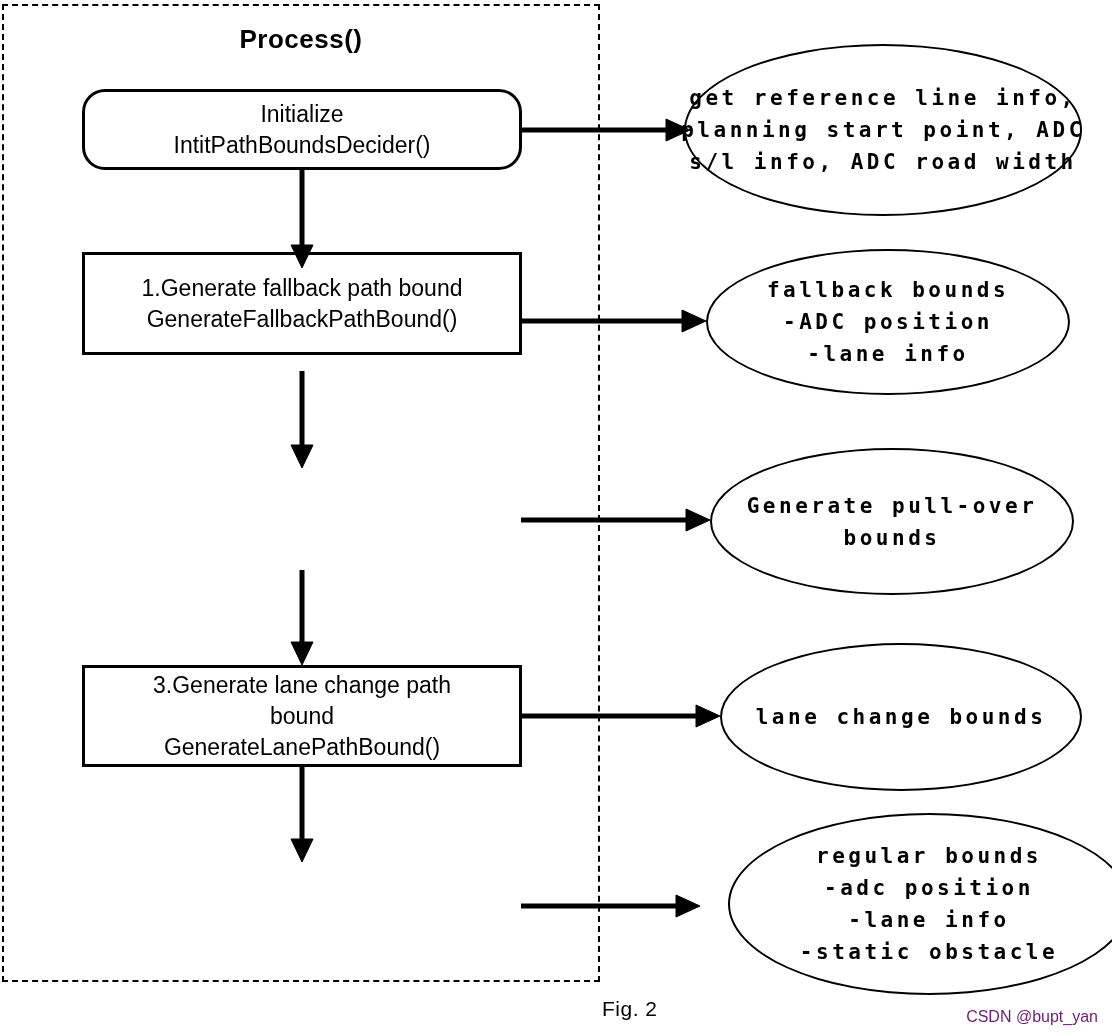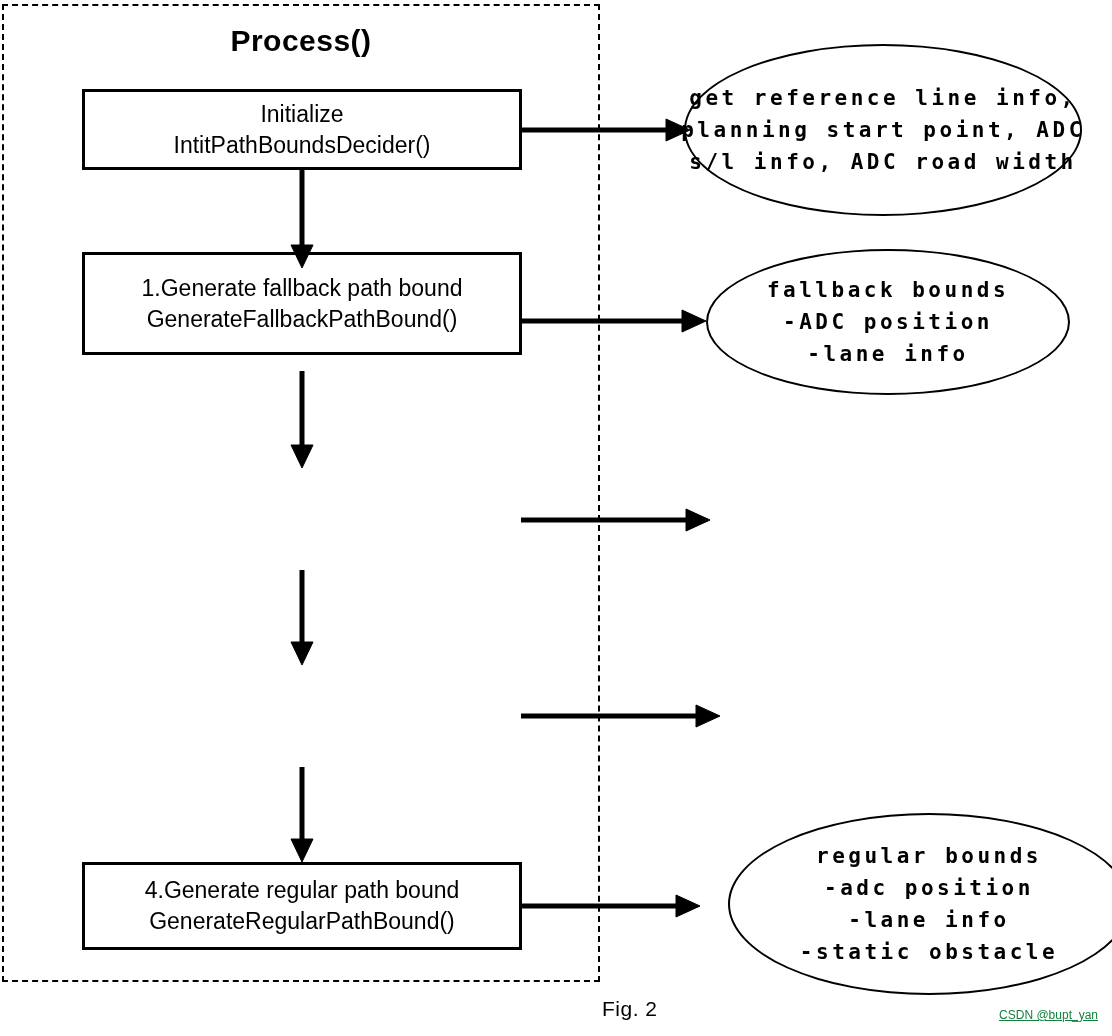--- a/index.html
+++ b/index.html
@@ -24,40 +24,40 @@
     height: 974px;
     border: 2px dashed #000000;
     background: transparent;
   }
   .proc-title {
     position: absolute;
     left: 2px;
     top: 24px;
     width: 598px;
     text-align: center;
-    font-size: 30px;
+    font-size: 26px;
     font-weight: bold;
     letter-spacing: 0.5px;
   }
   .step-box {
     position: absolute;
     left: 82px;
     width: 440px;
     border: 3px solid #000000;
     box-sizing: border-box;
     background: #ffffff;
     display: flex;
     align-items: center;
     justify-content: center;
     text-align: center;
     font-size: 23px;
     line-height: 31px;
     white-space: pre-line;
   }
-  .b1 { top: 89px;  height: 81px; }
+  .b1 { top: 89px;  height: 81px; border-radius: 23px; }
   .b2 { top: 252px; height: 103px; }
   .b3 { top: 469px; height: 101px; }
   .b4 { top: 665px; height: 102px; }
   .b5 { top: 862px; height: 88px; }
 
   .out-ellipse {
     position: absolute;
     border: 2px solid #000000;
     border-radius: 50%;
     box-sizing: border-box;
@@ -92,47 +92,50 @@
     position: absolute;
     left: 602px;
     top: 997px;
     font-size: 21px;
     letter-spacing: 0.5px;
   }
   .watermark {
     position: absolute;
     right: 14px;
     top: 1008px;
-    font-size: 12px;
-    color: #15803d;
-    text-decoration: underline;
+    font-size: 16px;
+    color: #701a75;
   }
 </style>
 </head>
 <body>
 
 <div id="canvas">
 
   <div class="dashed-rect"></div>
 
   <div class="proc-title">Process()</div>
 
   <div class="step-box b1">Initialize
 IntitPathBoundsDecider()</div>
   <div class="step-box b2">1.Generate fallback path bound
 GenerateFallbackPathBound()</div>
-  <div class="step-box b5">4.Generate regular path bound
-GenerateRegularPathBound()</div>
+  <div class="step-box b4">3.Generate lane change path
+bound
+GenerateLanePathBound()</div>
 
   <div class="out-ellipse e1">get reference line info,
 planning start point, ADC
 s/l info, ADC road width</div>
   <div class="out-ellipse e2">fallback bounds
 -ADC position
 -lane info</div>
+  <div class="out-ellipse e3">Generate pull-over
+bounds</div>
+  <div class="out-ellipse e4">lane change bounds</div>
   <div class="out-ellipse e5">regular bounds
 -adc position
 -lane info
 -static obstacle</div>
 
   <svg class="arrow-layer" viewBox="0 0 1112 1036" xmlns="http://www.w3.org/2000/svg">
 
     <g stroke="#000" fill="#000">
       <line x1="302" y1="170" x2="302" y2="248" stroke-width="5"></line>
       <polygon points="302,268 291,245 313,245" stroke-width="1"></polygon>

